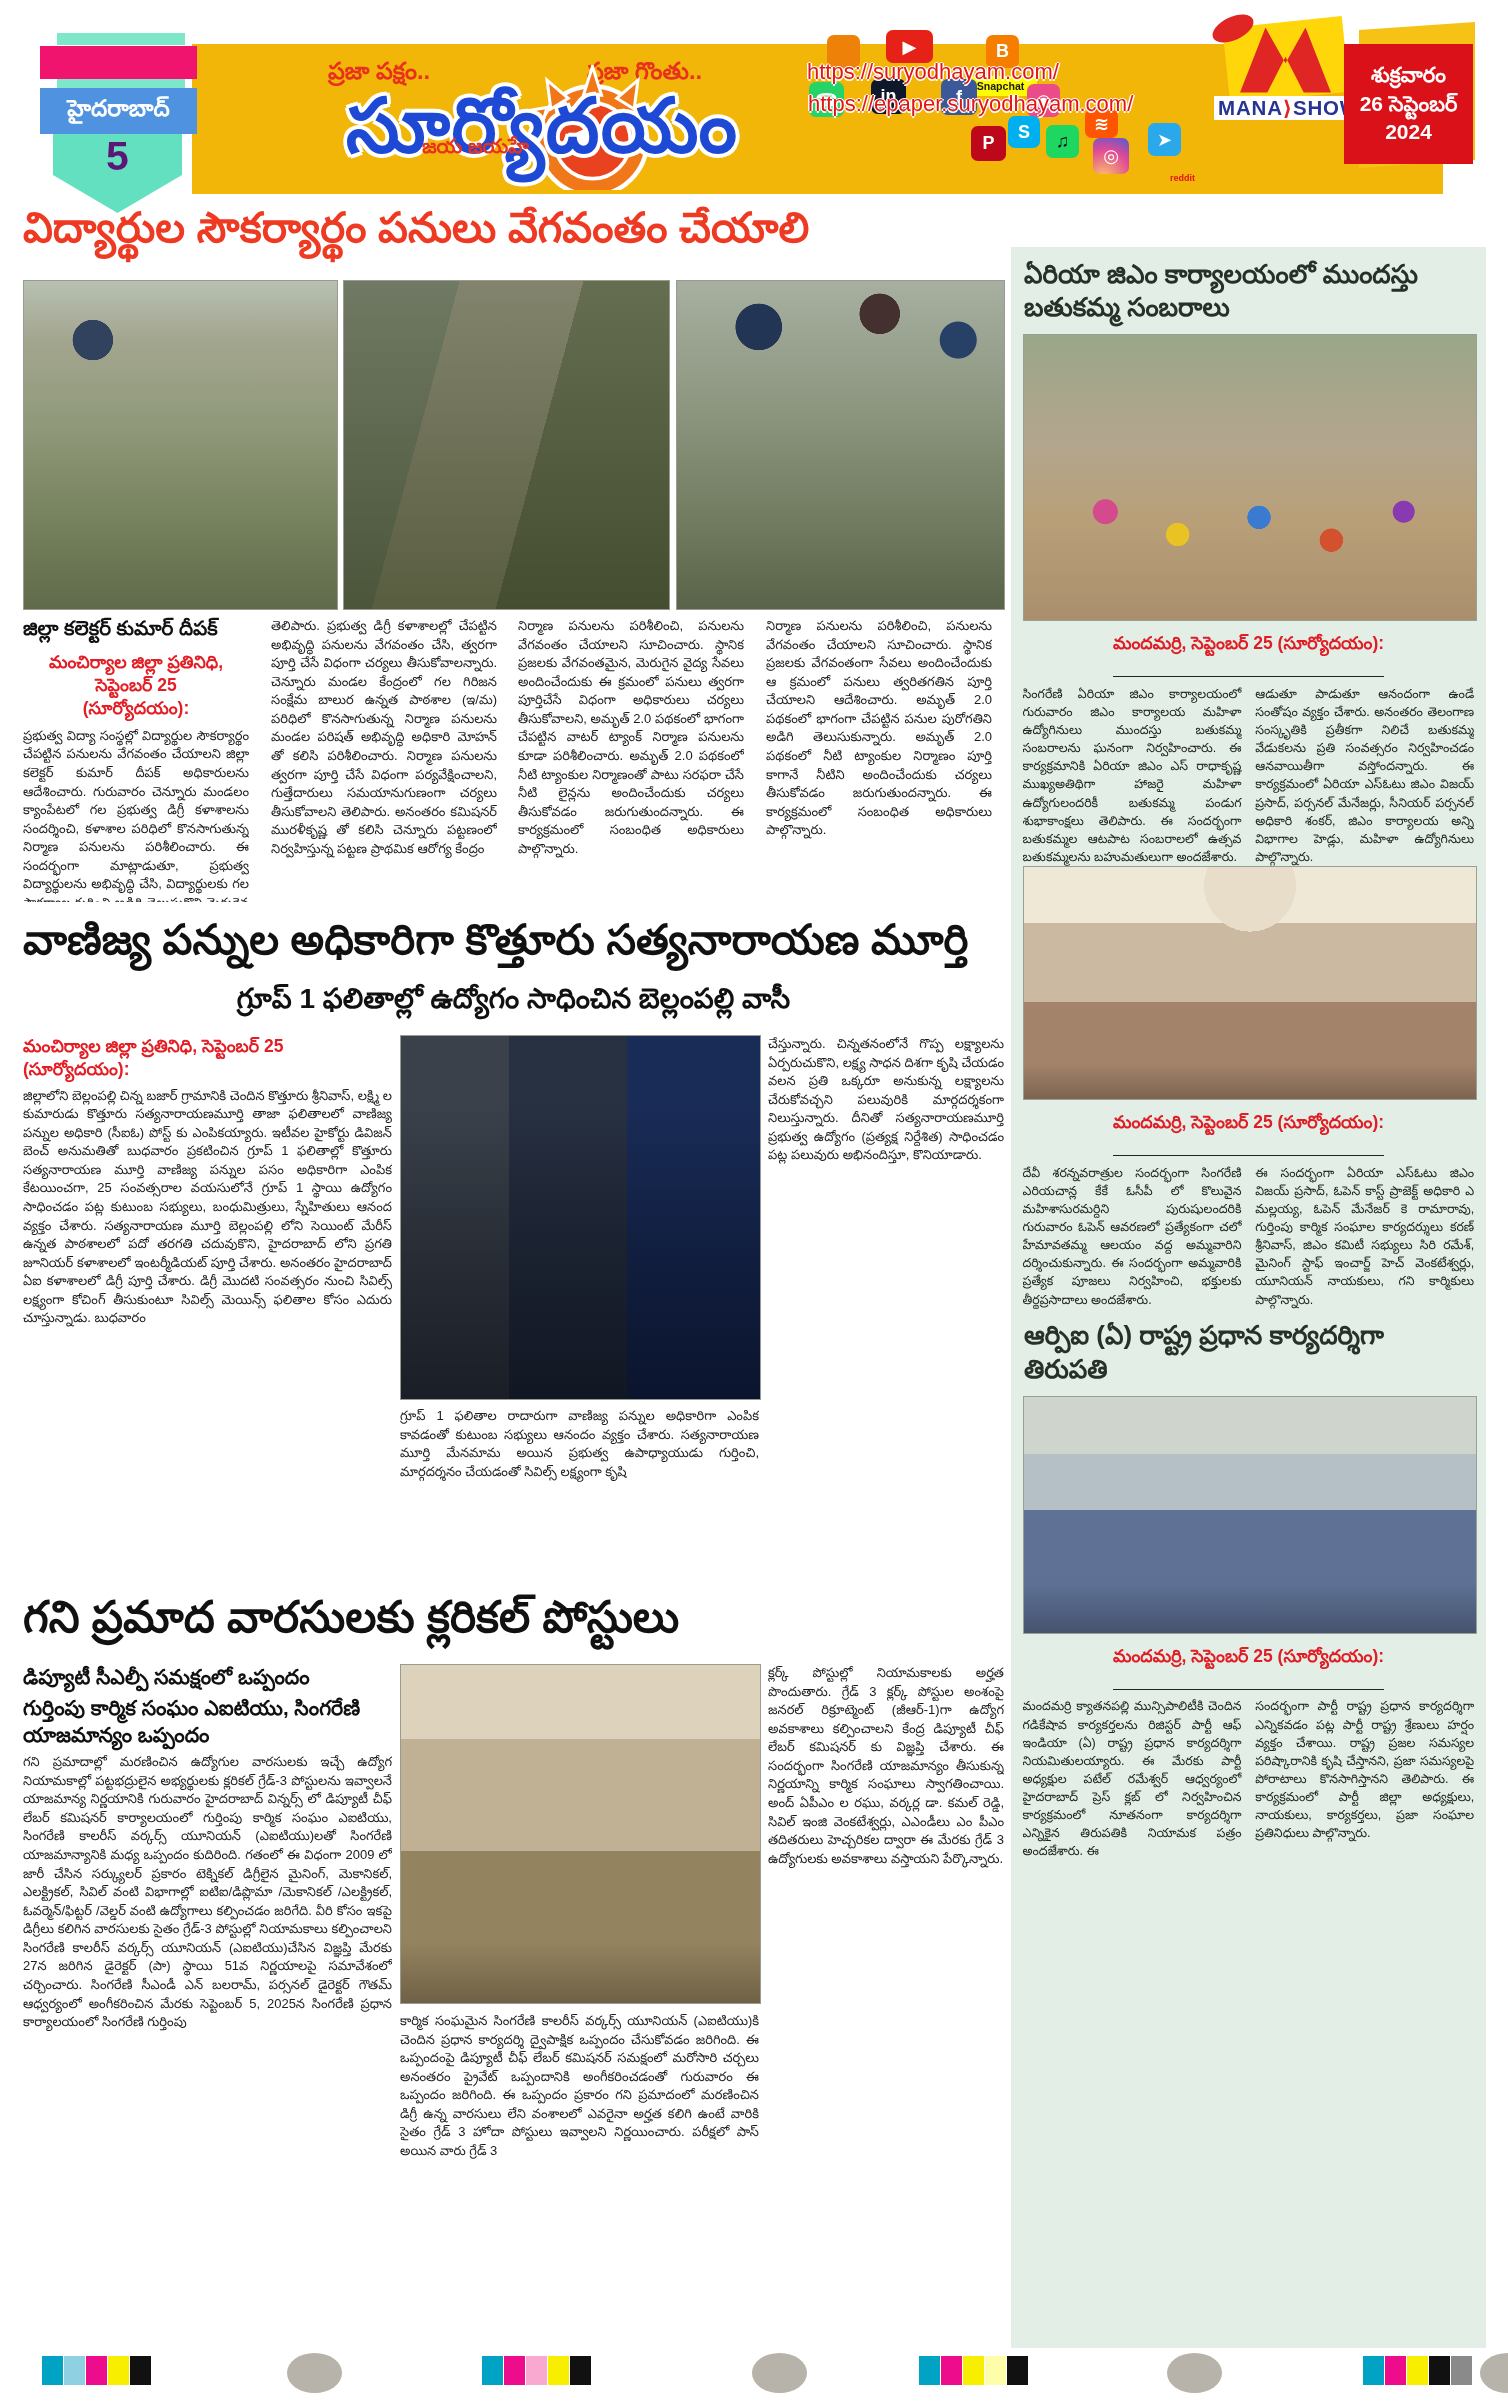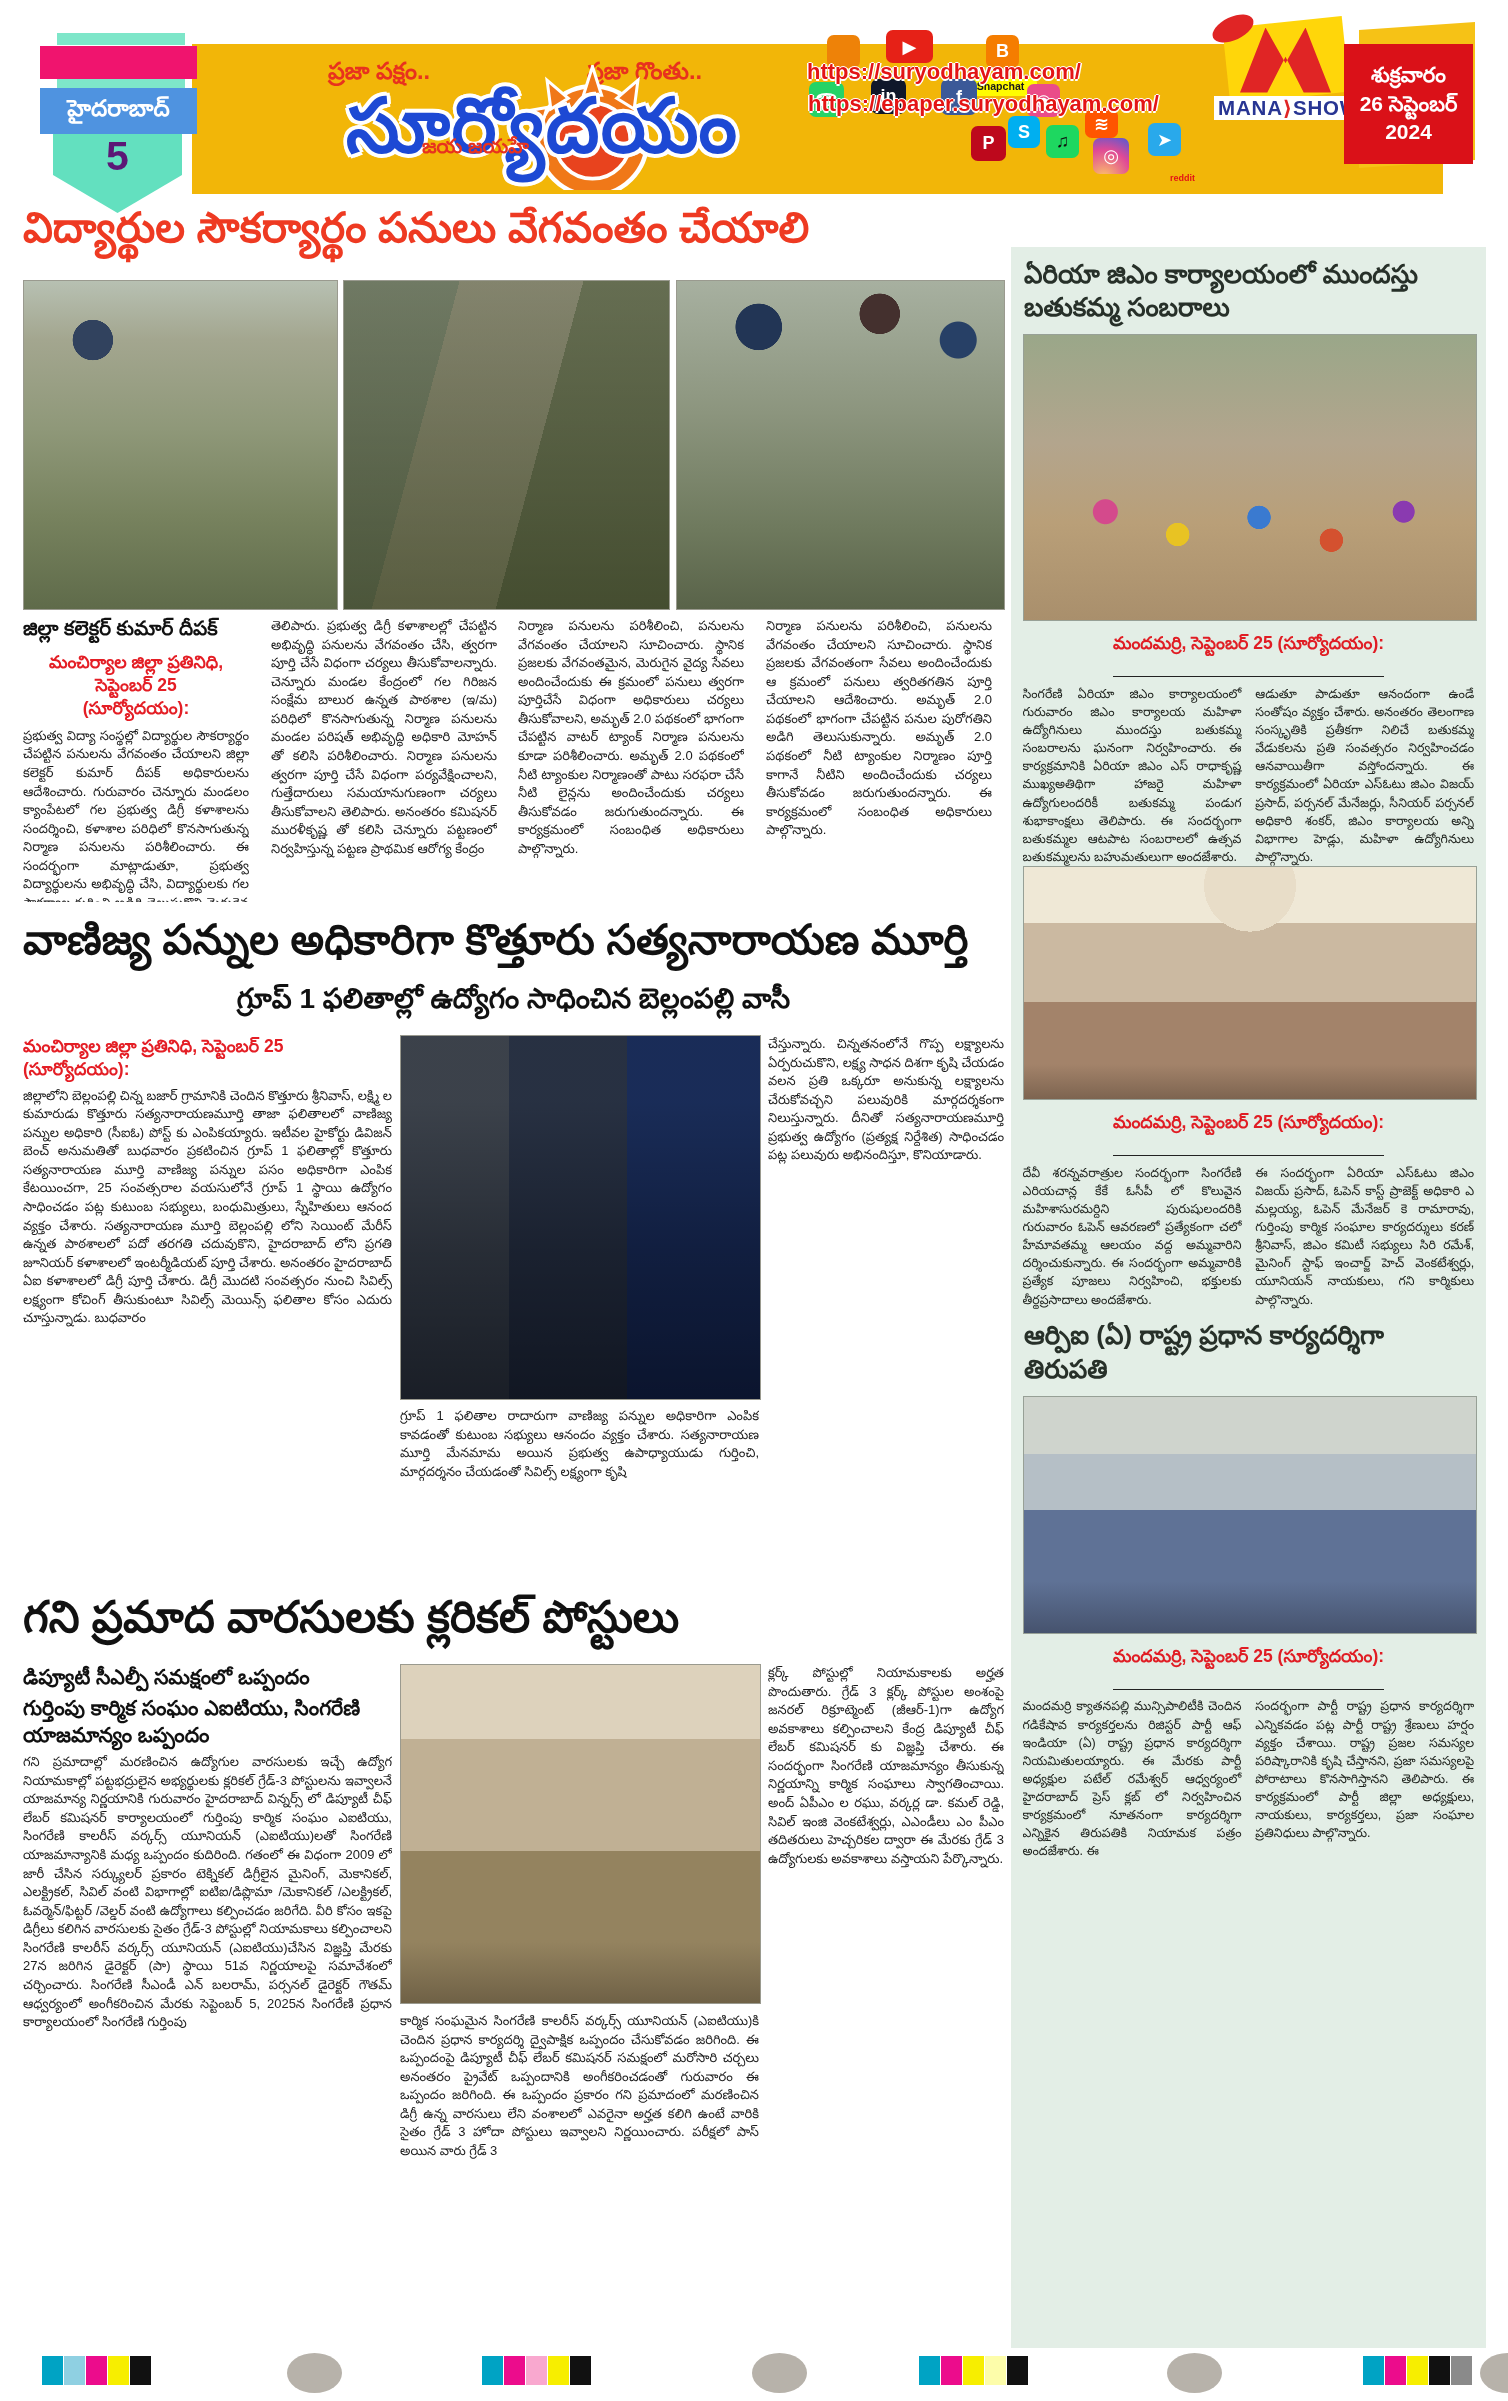--- a/index.html
+++ b/index.html
@@ -16,21 +16,21 @@
       color:#fff;font-weight:bold;font-size:23px;display:flex;align-items:center;justify-content:center;}
   .page-pent{position:absolute;left:53px;top:134px;width:129px;height:79px;background:#63e0bf;
       clip-path:polygon(0 0,100% 0,100% 52%,50% 100%,0 52%);display:flex;align-items:flex-start;justify-content:center;}
   .page-pent span{color:#5c1776;font-size:41px;font-weight:bold;line-height:1.1;}
   .slogan{position:absolute;top:58px;color:#e8321e;font-weight:bold;font-size:23.6px;}
   .tagline{position:absolute;left:422px;top:135px;color:#e8321e;font-weight:bold;font-size:20px;z-index:6;}
   .brand-title{position:absolute;left:346px;top:82px;width:517px;z-index:5;color:#1d49d4;
       font-size:76px;font-weight:bold;letter-spacing:1.5px;white-space:nowrap;
       text-shadow:-3.8px 0 0 #fff,3.8px 0 0 #fff,0 -3.8px 0 #fff,0 3.8px 0 #fff,-3px -3px 0 #fff,3px 3px 0 #fff,-3px 3px 0 #fff,3px -3px 0 #fff;}
   .sun-logo{position:absolute;left:505px;top:65px;z-index:4;}
-  .mast-url{position:absolute;color:#e31515;font-weight:bold;z-index:7;white-space:nowrap;
+  .mast-url{position:absolute;color:#e31515;font-weight:normal;z-index:7;white-space:nowrap;
       text-shadow:-1.5px 0 0 #fff,1.5px 0 0 #fff,0 -1.5px 0 #fff,0 1.5px 0 #fff;}
   .soc{position:absolute;border-radius:6.8px;display:flex;align-items:center;justify-content:center;
       color:#fff;font-weight:bold;z-index:3;}
   .icon-instagram{background:radial-gradient(circle at 30% 110%,#fdc468,#df4996 60%,#4f5bd5)!important;}
   
   .ms-logo{position:absolute;left:1214px;top:20px;width:150px;height:100px;z-index:8;}
   .ms-yellow{position:absolute;left:12px;top:1.5px;width:120px;height:76px;background:#ffd60a;transform:rotate(-6deg);}
   .ms-red{position:absolute;left:26px;top:7.6px;width:91px;height:65px;background:#e02525;
       clip-path:polygon(0 100%,28% 0,50% 55%,72% 0,100% 100%,70% 100%,50% 45%,30% 100%);}
   .ms-swoosh{position:absolute;left:-3px;top:-3px;width:44px;height:23px;border-radius:50%;background:#e02525;transform:rotate(-25deg);}

